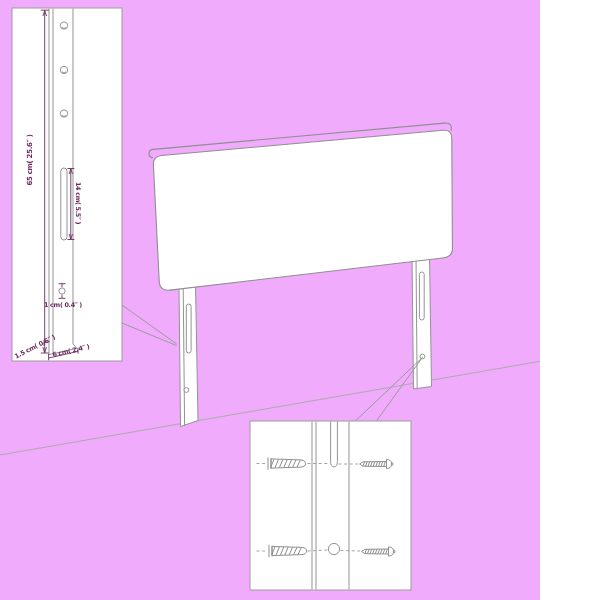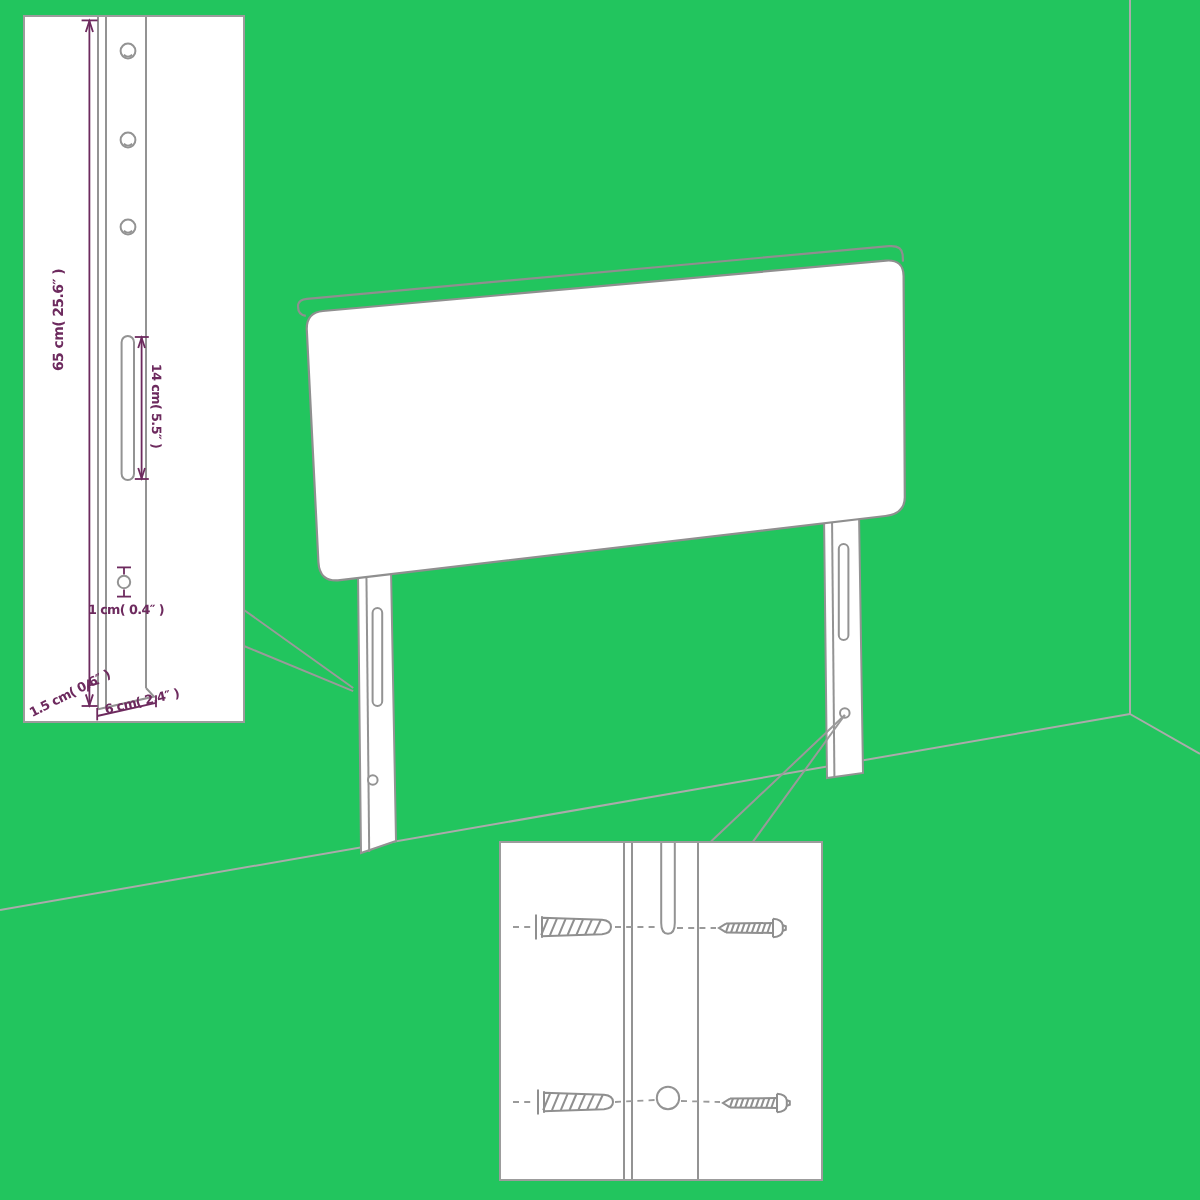--- a/index.html
+++ b/index.html
@@ -1,16 +1,16 @@
 <!DOCTYPE html>
 <html><head>
 <meta charset="utf-8">
 <style>
   html,body{margin:0;padding:0;background:#fff;}
-  .stage{position:relative;width:600px;height:600px;background:#22c55e;overflow:hidden;
+  .stage{position:relative;width:540px;height:600px;background:#f0abfc;overflow:hidden;
          font-family:"DejaVu Sans", sans-serif;}
   .stage svg{position:absolute;left:0;top:0;}
   .dim-label{position:absolute;color:#6d2a5e;font-weight:bold;font-size:7px;
              white-space:nowrap;letter-spacing:-0.3px;line-height:1;}
   .r-ccw{transform:translate(-50%,-50%) rotate(-90deg);}
   .r-cw{transform:translate(-50%,-50%) rotate(90deg);}
   .r-0{transform:translate(-50%,-50%);}
   .r-m27{transform:translate(-50%,-50%) rotate(-27deg);}
   .r-m13{transform:translate(-50%,-50%) rotate(-13deg);}
   .sz6{font-size:6.4px;}

